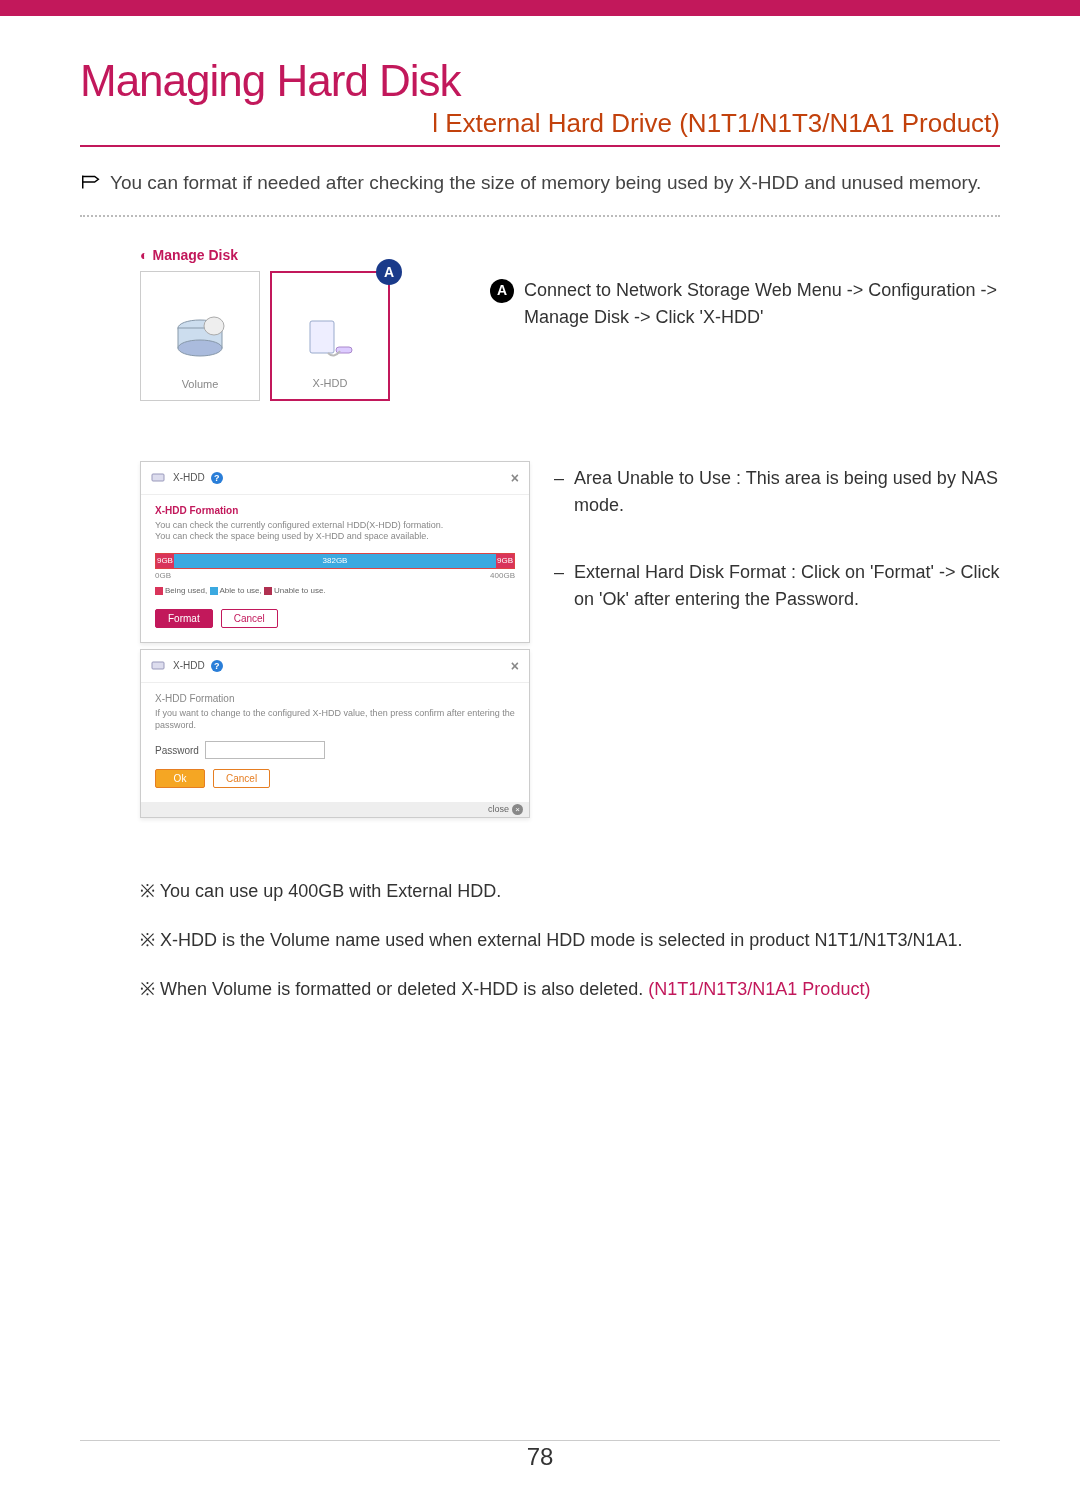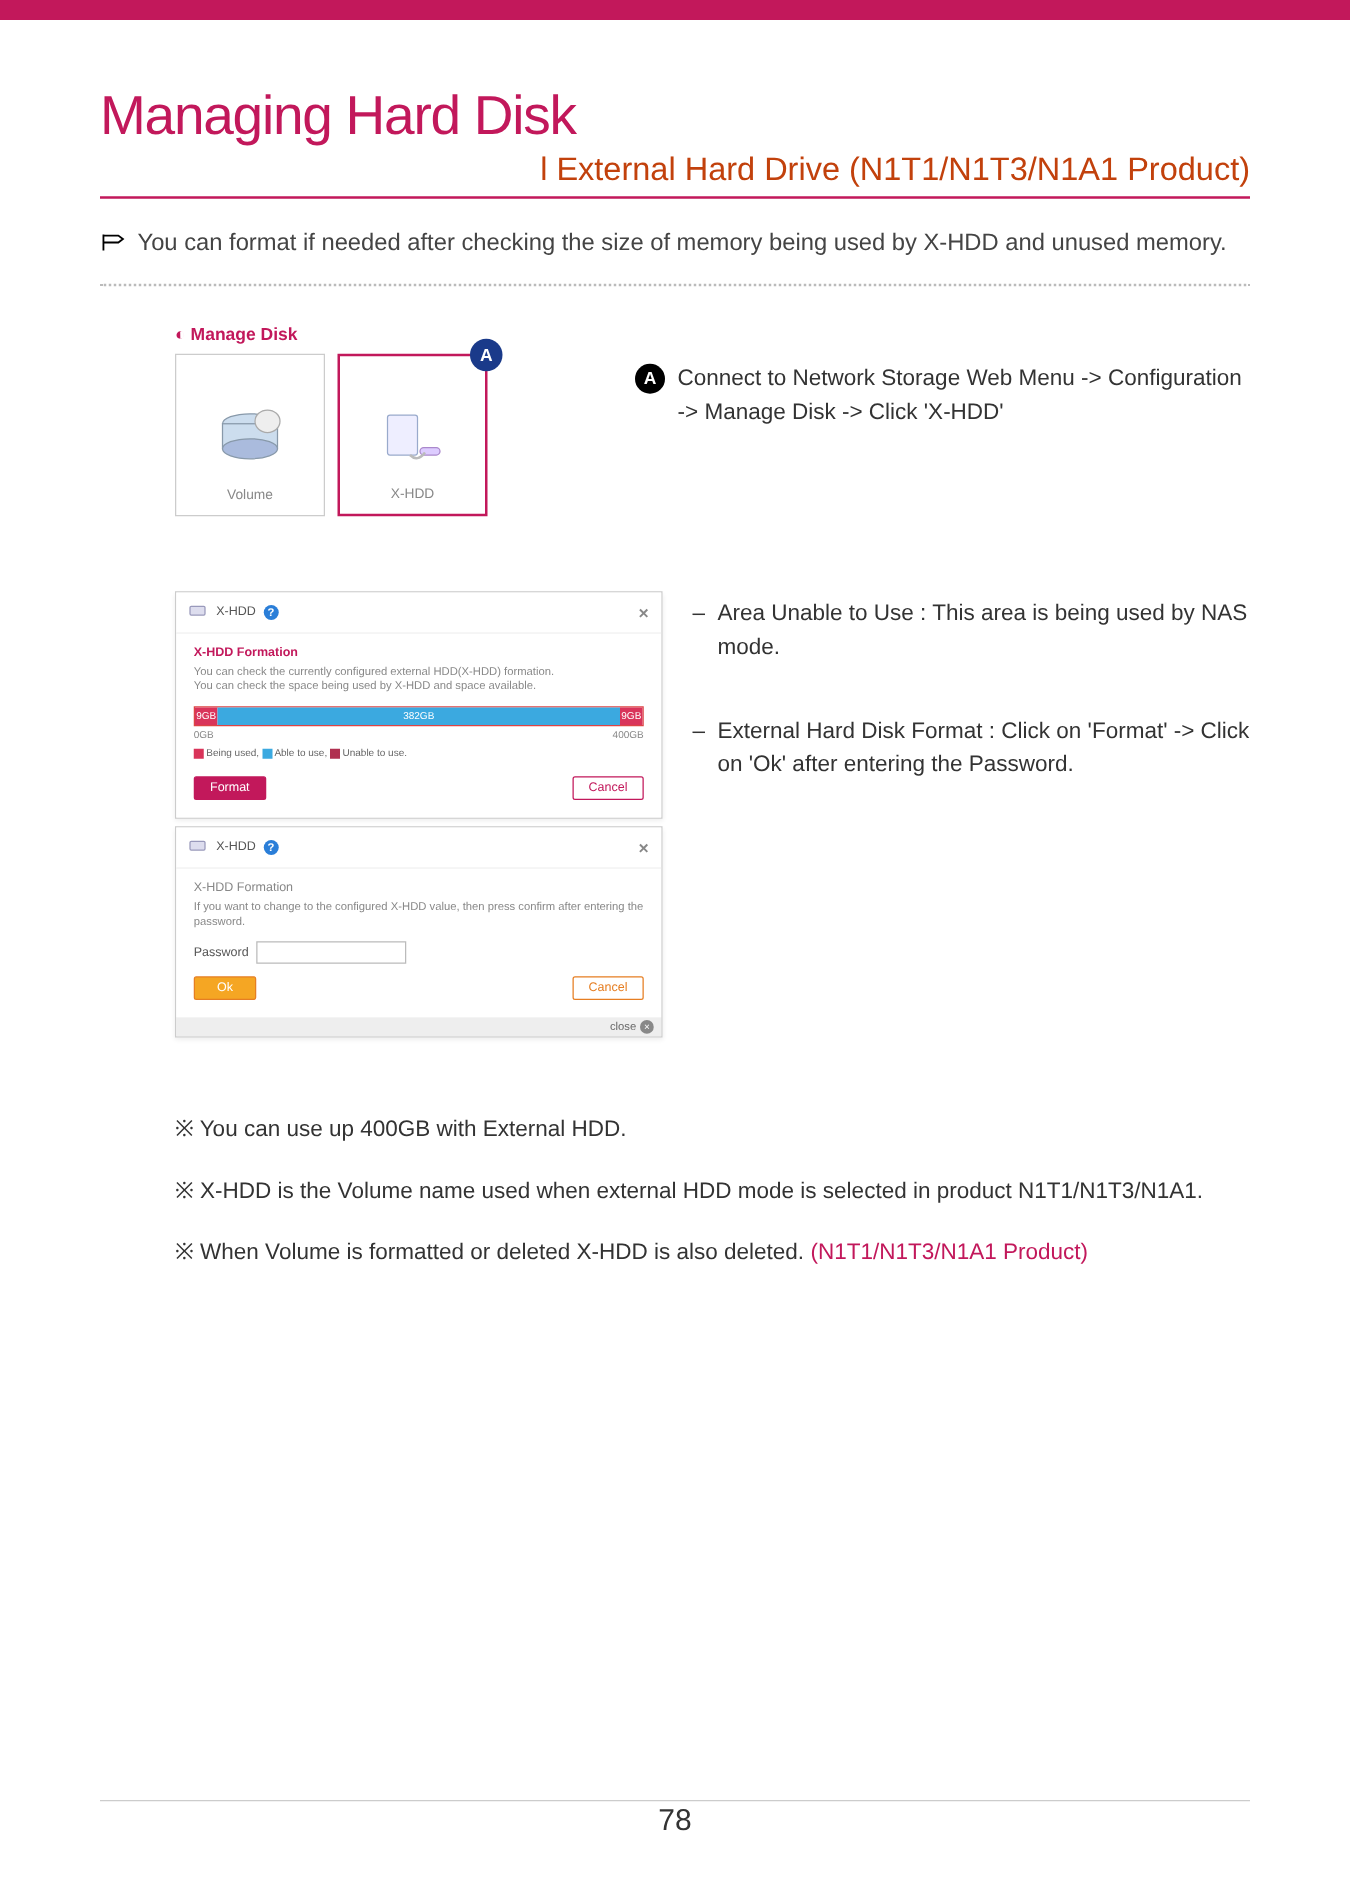--- a/index.html
+++ b/index.html
@@ -9,21 +9,21 @@
     color: #333;
     width: 1080px;
     margin: 0 auto;
   }
   .topbar { height: 16px; background: #c2185b; }
   .page {
     padding: 40px 80px 40px 80px;
     position: relative;
     min-height: 1495px;
   }
-  .title-block { margin-top: 12px; }
+  .title-block { margin-top: 0; }
   .title {
     font-size: 44px;
     font-weight: 300;
     color: #c2185b;
     letter-spacing: -1px;
   }
   .subtitle-row {
     border-bottom: 2px solid #c2185b;
     padding-bottom: 6px;
     margin-top: 2px;
@@ -47,21 +47,21 @@
     width: 22px; height: 22px; flex-shrink: 0;
     margin-top: 2px;
   }
   .dotline {
     margin-top: 18px;
     height: 0;
     border-top: 2px dotted #bbb;
   }
   .figure-row {
     display: flex;
-    gap: 48px;
+    gap: 30px;
     margin-top: 30px;
     padding-left: 60px;
   }
   .manage-disk-fig { width: 320px; }
   .md-label { font-size: 14px; font-weight: 700; color: #c2185b; margin-bottom: 8px; }
   .md-bullet { color:#c2185b; font-size:14px; margin-right:4px; }
   .md-cards {
     display: flex;
     gap: 10px;
     position: relative;
@@ -154,21 +154,21 @@
     border:1px solid #d44;
     margin-bottom:2px;
     font-size:8px; color:#fff;
   }
   .bar-used { background:#d9345a; width:5%; display:flex;align-items:center;justify-content:center;}
   .bar-able { background:#3ba9e0; flex:1; display:flex;align-items:center;justify-content:center;}
   .bar-unable { background:#d9345a; width:5%; display:flex;align-items:center;justify-content:center;}
   .scale { display:flex; justify-content:space-between; font-size:8px; color:#888; margin-bottom:6px;}
   .legend { font-size:8px; color:#666; margin-bottom:14px;}
   .legend .sq { display:inline-block;width:8px;height:8px;margin-right:2px;vertical-align:middle;}
-  .btn-row { display:flex; justify-content:space-between; gap:8px;}
+  .btn-row { display:flex; justify-content:flex-start; gap:8px;}
   .btn {
     padding:3px 12px;
     border:1px solid #c2185b;
     background:#fff;
     color:#c2185b;
     font-size:10px;
     cursor:pointer;
     border-radius:2px;
     min-width:50px;
     text-align:center;

